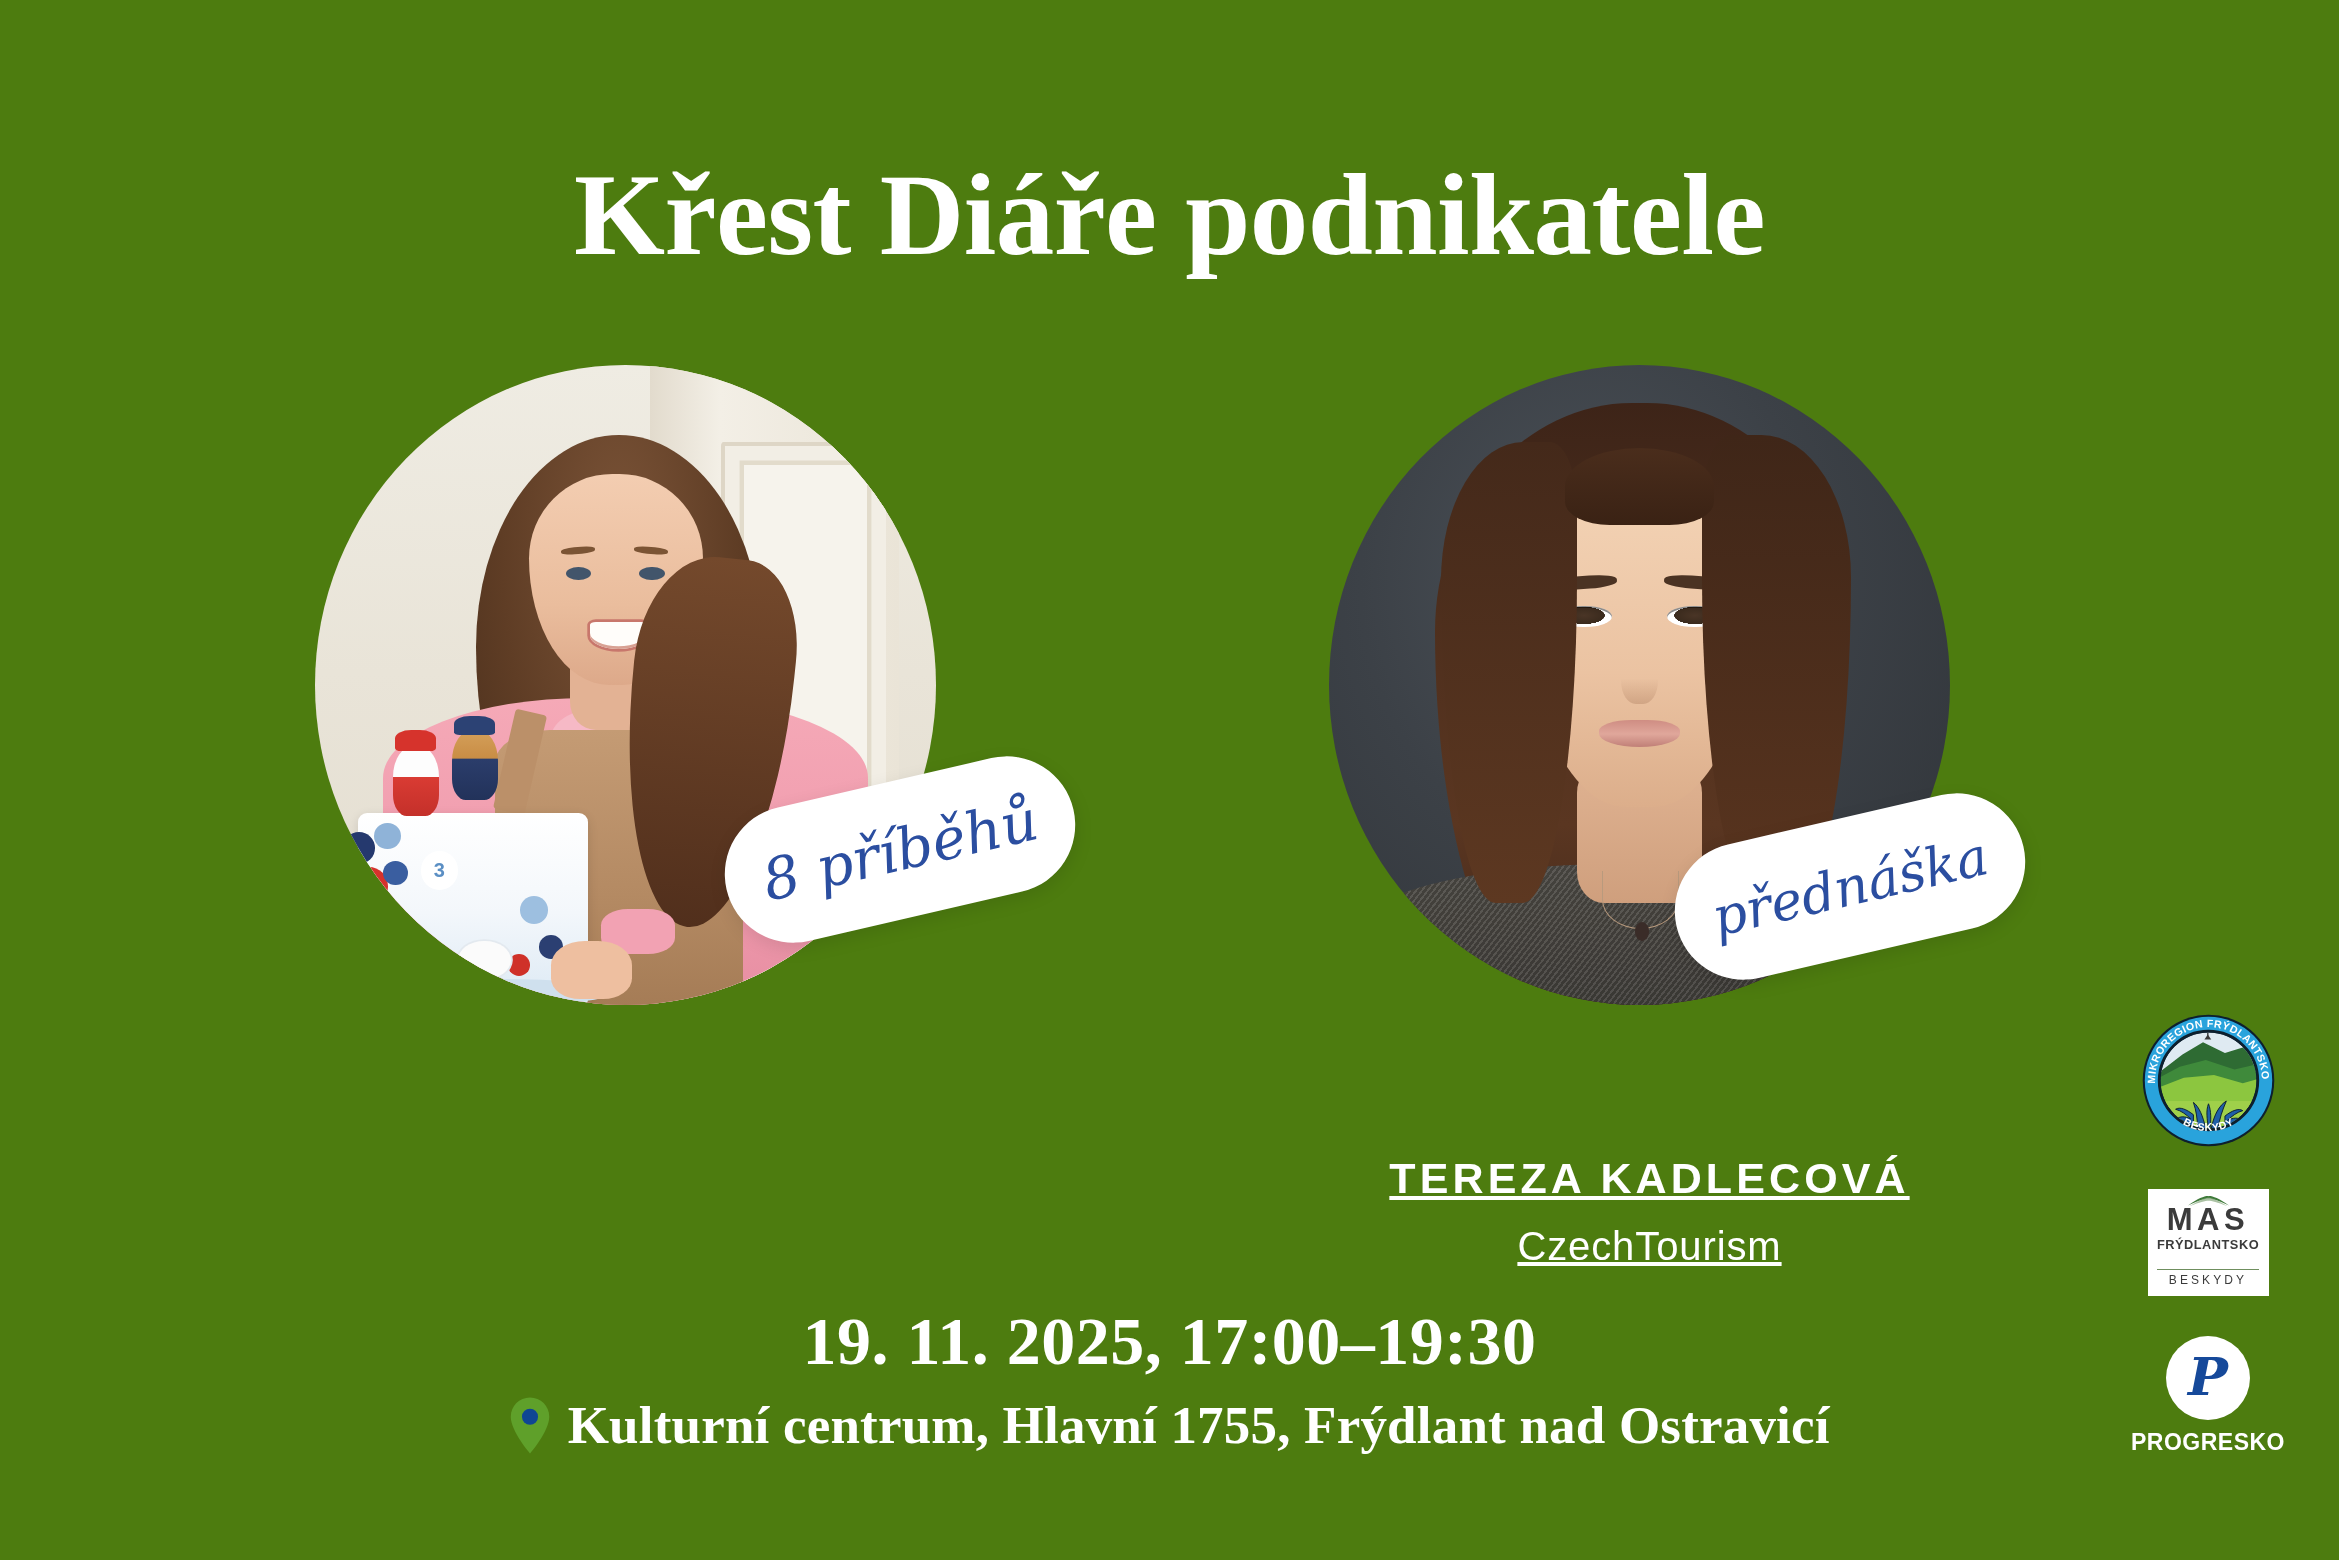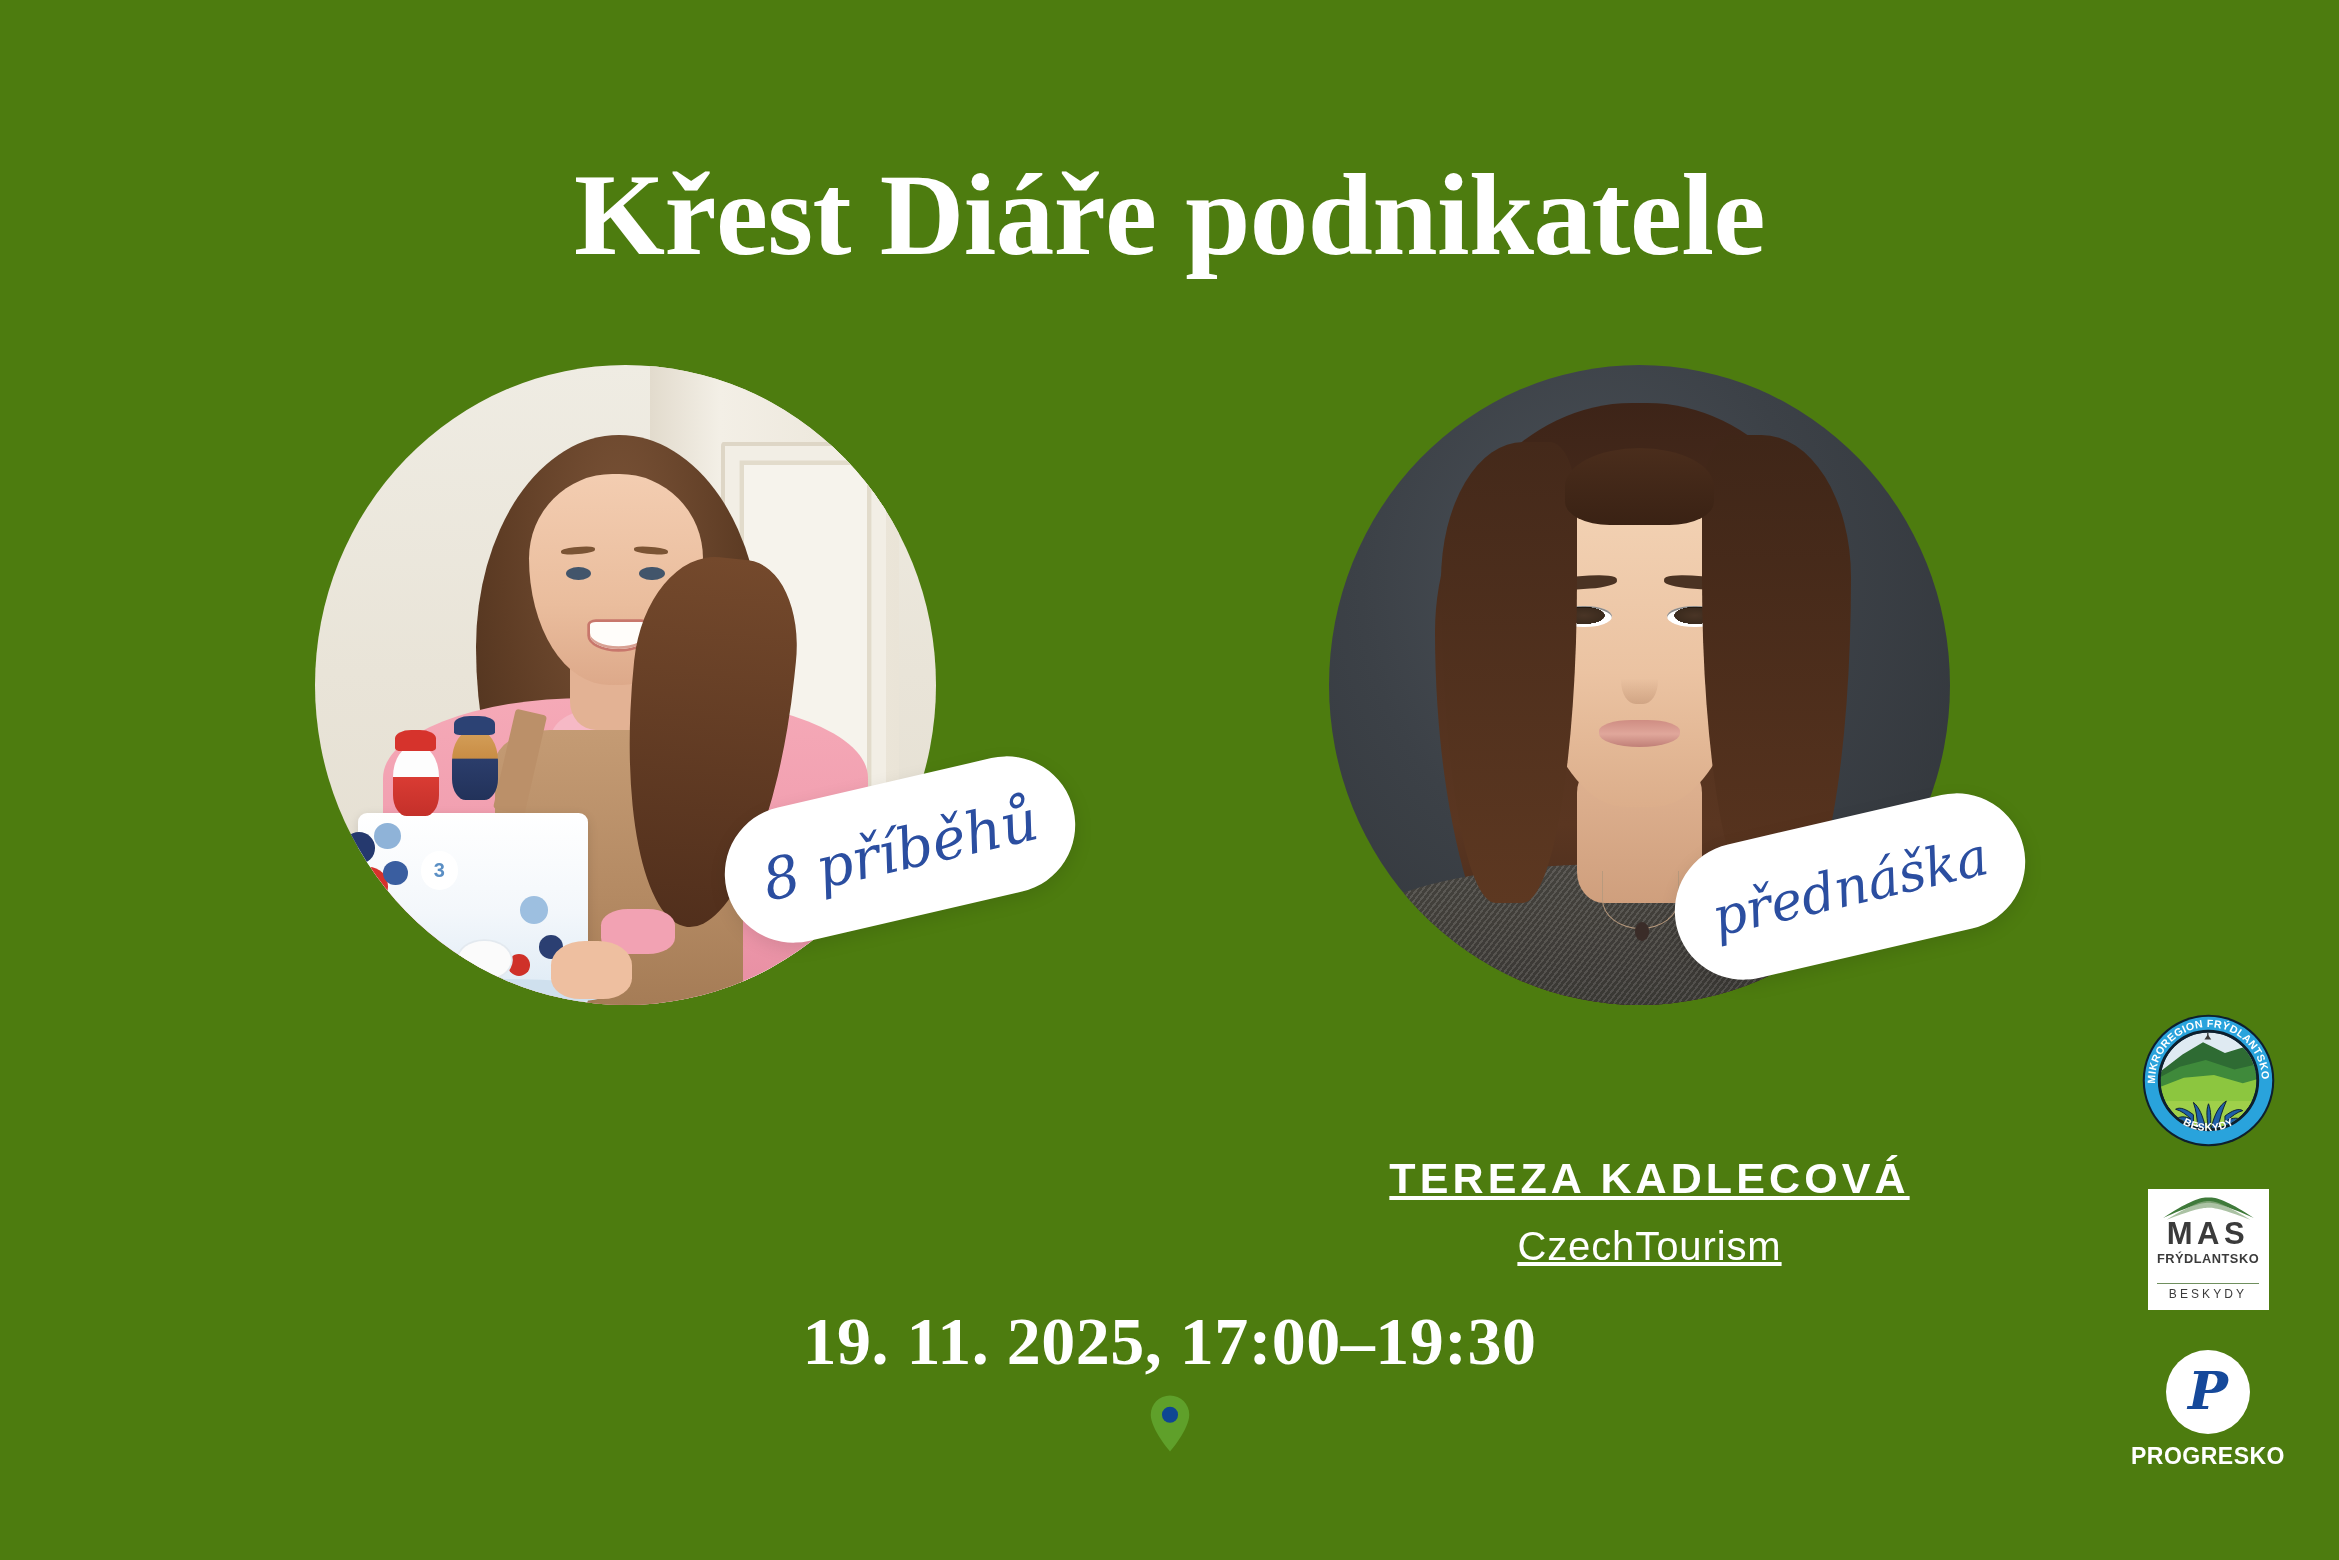--- a/index.html
+++ b/index.html
@@ -400,21 +400,21 @@
     width: 174px;
     display: flex;
     flex-direction: column;
     align-items: center;
     gap: 40px;
   }
 
   .logo-mikroregion { width: 137px; height: 137px; display: block; }
 
   .logo-mas {
-    width: 121px; height: 121px;
+    width: 121px; height: 107px;
     background: #ffffff;
     display: flex; flex-direction: column;
     align-items: center; justify-content: center;
     gap: 0;
     padding: 5.5px 0;
     box-sizing: border-box;
   }
   .mas-arc { width: 95px; height: 27.4px; display: block; }
   .mas-word {
     font-family: "Liberation Sans", sans-serif;
@@ -539,20 +539,21 @@
     <div class="cap-org">CzechTourism</div>
   </div>
 
   <div class="datetime">19. 11. 2025, 17:00–19:30</div>
 
   <div class="venue">
     <svg class="pin-icon" viewBox="0 0 24 32">
       <path d="M12 0C5.9 0 1 4.9 1 11c0 8.3 11 21 11 21s11-12.7 11-21C23 4.9 18.1 0 12 0z" fill="#5fa02a"></path>
       <circle cx="12" cy="11" r="4.6" fill="#0f4693"></circle>
     </svg>
+    <span>Kulturní centrum, Hlavní 1755, Frýdlant nad Ostravicí</span>
   </div>
 
   <div class="logos">
 
     <svg class="logo-mikroregion" viewBox="0 0 200 200">
       <defs>
         <path id="arcTop" d="M 22 100 A 78 78 0 0 1 178 100"></path>
         <path id="arcBot" d="M 26 100 A 74 74 0 0 0 174 100"></path>
         <clipPath id="innerClip">
             <circle cx="100" cy="100" r="70"></circle>

